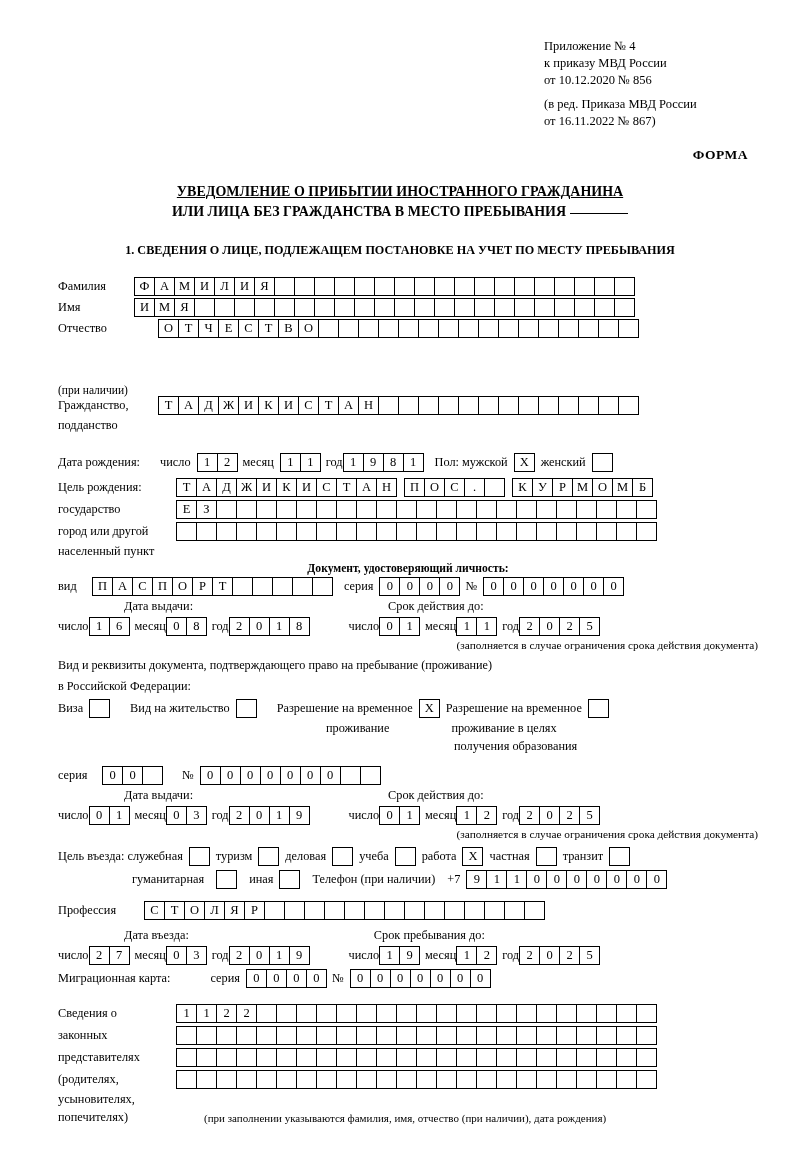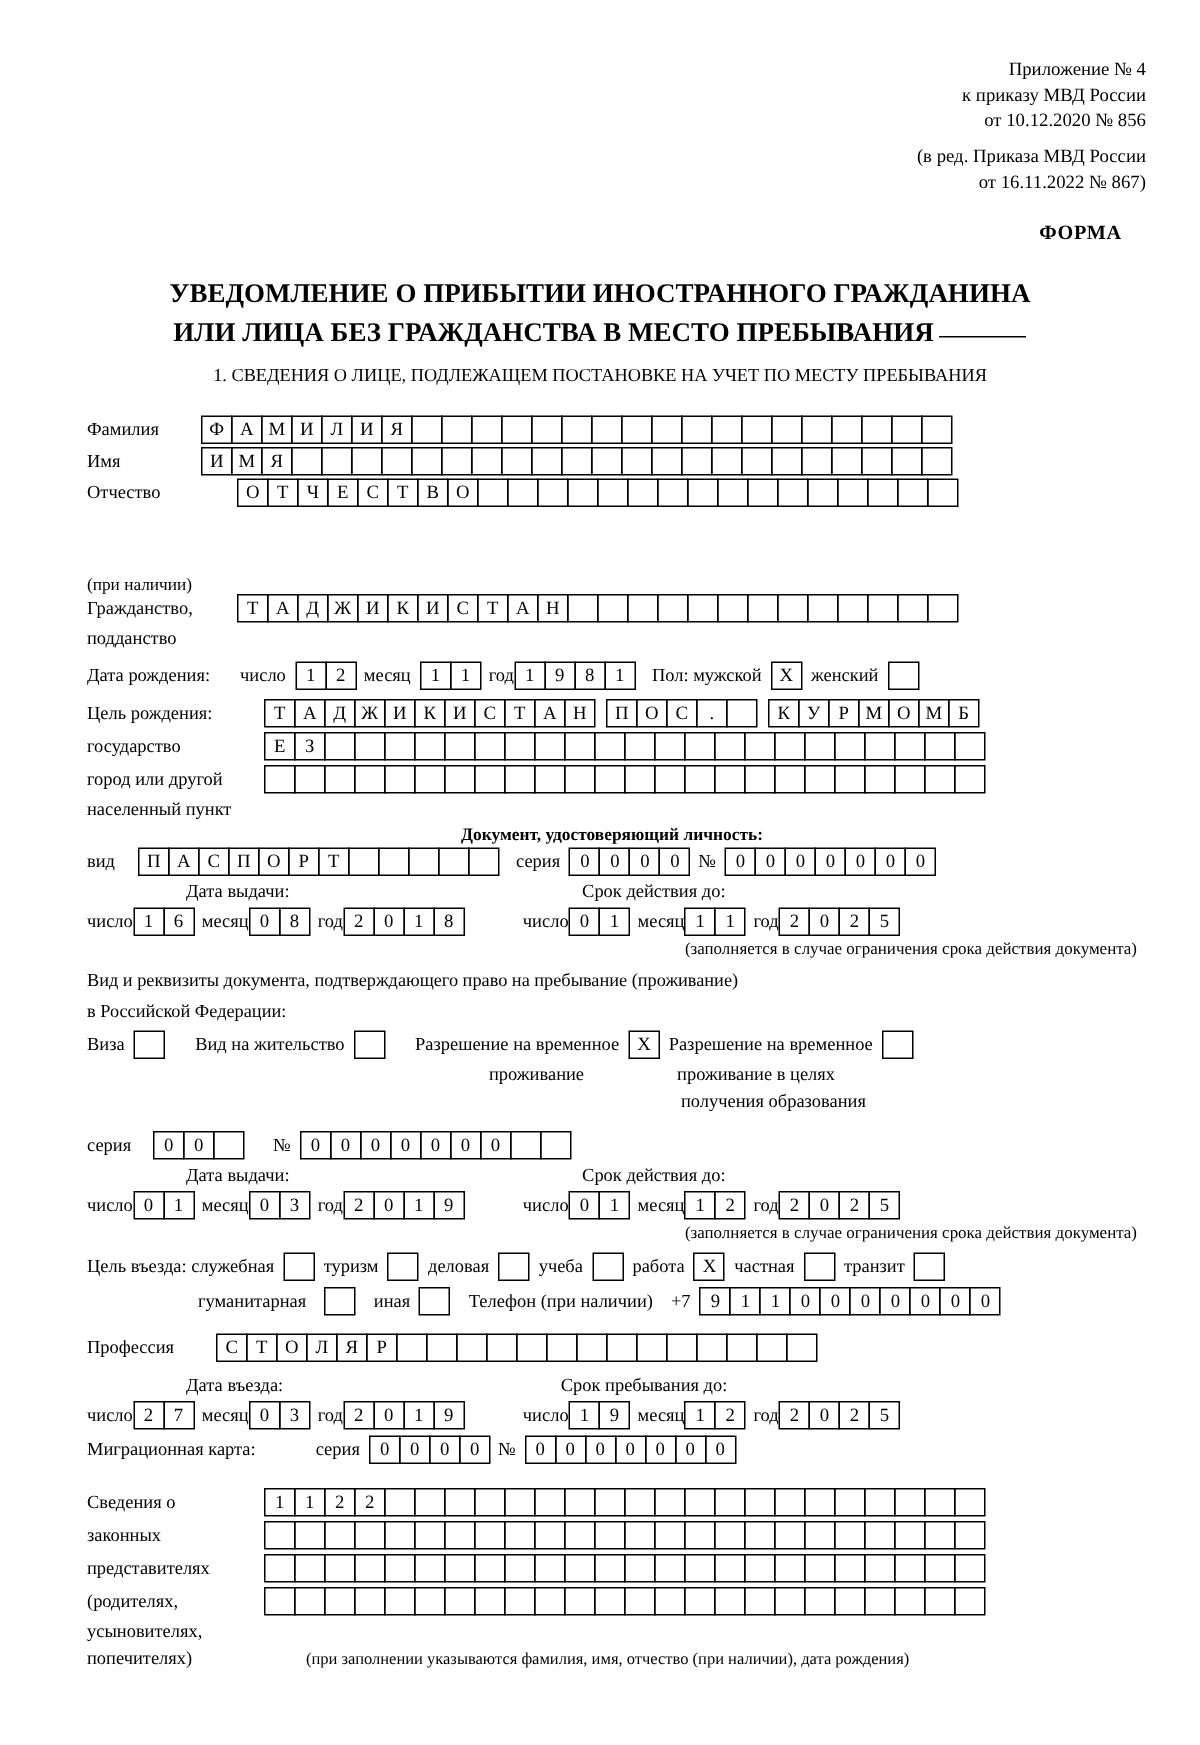--- a/index.html
+++ b/index.html
@@ -22,57 +22,58 @@
     padding: 0;
     box-sizing: border-box;
   }
   .header-block {
     position: absolute;
     top: 38px;
     right: 36px;
     width: 220px;
     font-size: 12.5px;
     line-height: 1.35;
-    text-align: right;
+    text-align: left;
   }
   .header-block div { white-space: nowrap; }
   .header-gap { height: 7px; }
   .forma {
     position: absolute;
     top: 147px;
     right: 52px;
     font-weight: bold;
     font-size: 13.5px;
     letter-spacing: 0.5px;
   }
   .title {
     position: absolute;
     top: 182px;
     left: 0;
     width: 800px;
     text-align: center;
     font-weight: bold;
-    font-size: 18px;
+    font-size: 14px;
     line-height: 1.45;
+    text-decoration: underline;
   }
   .title .line2 { display: inline-block; }
   .title .ul {
     display: inline-block;
     width: 58px;
     border-bottom: 1.2px solid #000;
     vertical-align: 2px;
     margin-left: 4px;
   }
   .section1 {
     position: absolute;
     top: 243px;
     left: 0;
     width: 800px;
     text-align: center;
-    font-weight: normal;
+    font-weight: bold;
     font-size: 12.2px;
   }
   .content {
     position: absolute;
     top: 277px;
     left: 58px;
     width: 700px;
     font-size: 12.3px;
   }
   .row {
@@ -119,21 +120,21 @@
   .inline-row {
     display: flex;
     align-items: center;
     margin-bottom: 3px;
     flex-wrap: nowrap;
   }
   .gap-s { width: 6px; }
   .gap-m { width: 12px; }
   .gap-l { width: 20px; }
   .mt6 { margin-top: 6px; }
-  .mt4 { margin-top: 8px; }
+  .mt4 { margin-top: 20px; }
 </style>
 </head>
 <body>
 
 <div class="page">
 
   <div class="header-block">
     <div>Приложение № 4</div>
     <div>к приказу МВД России</div>
     <div>от 10.12.2020 № 856</div>

